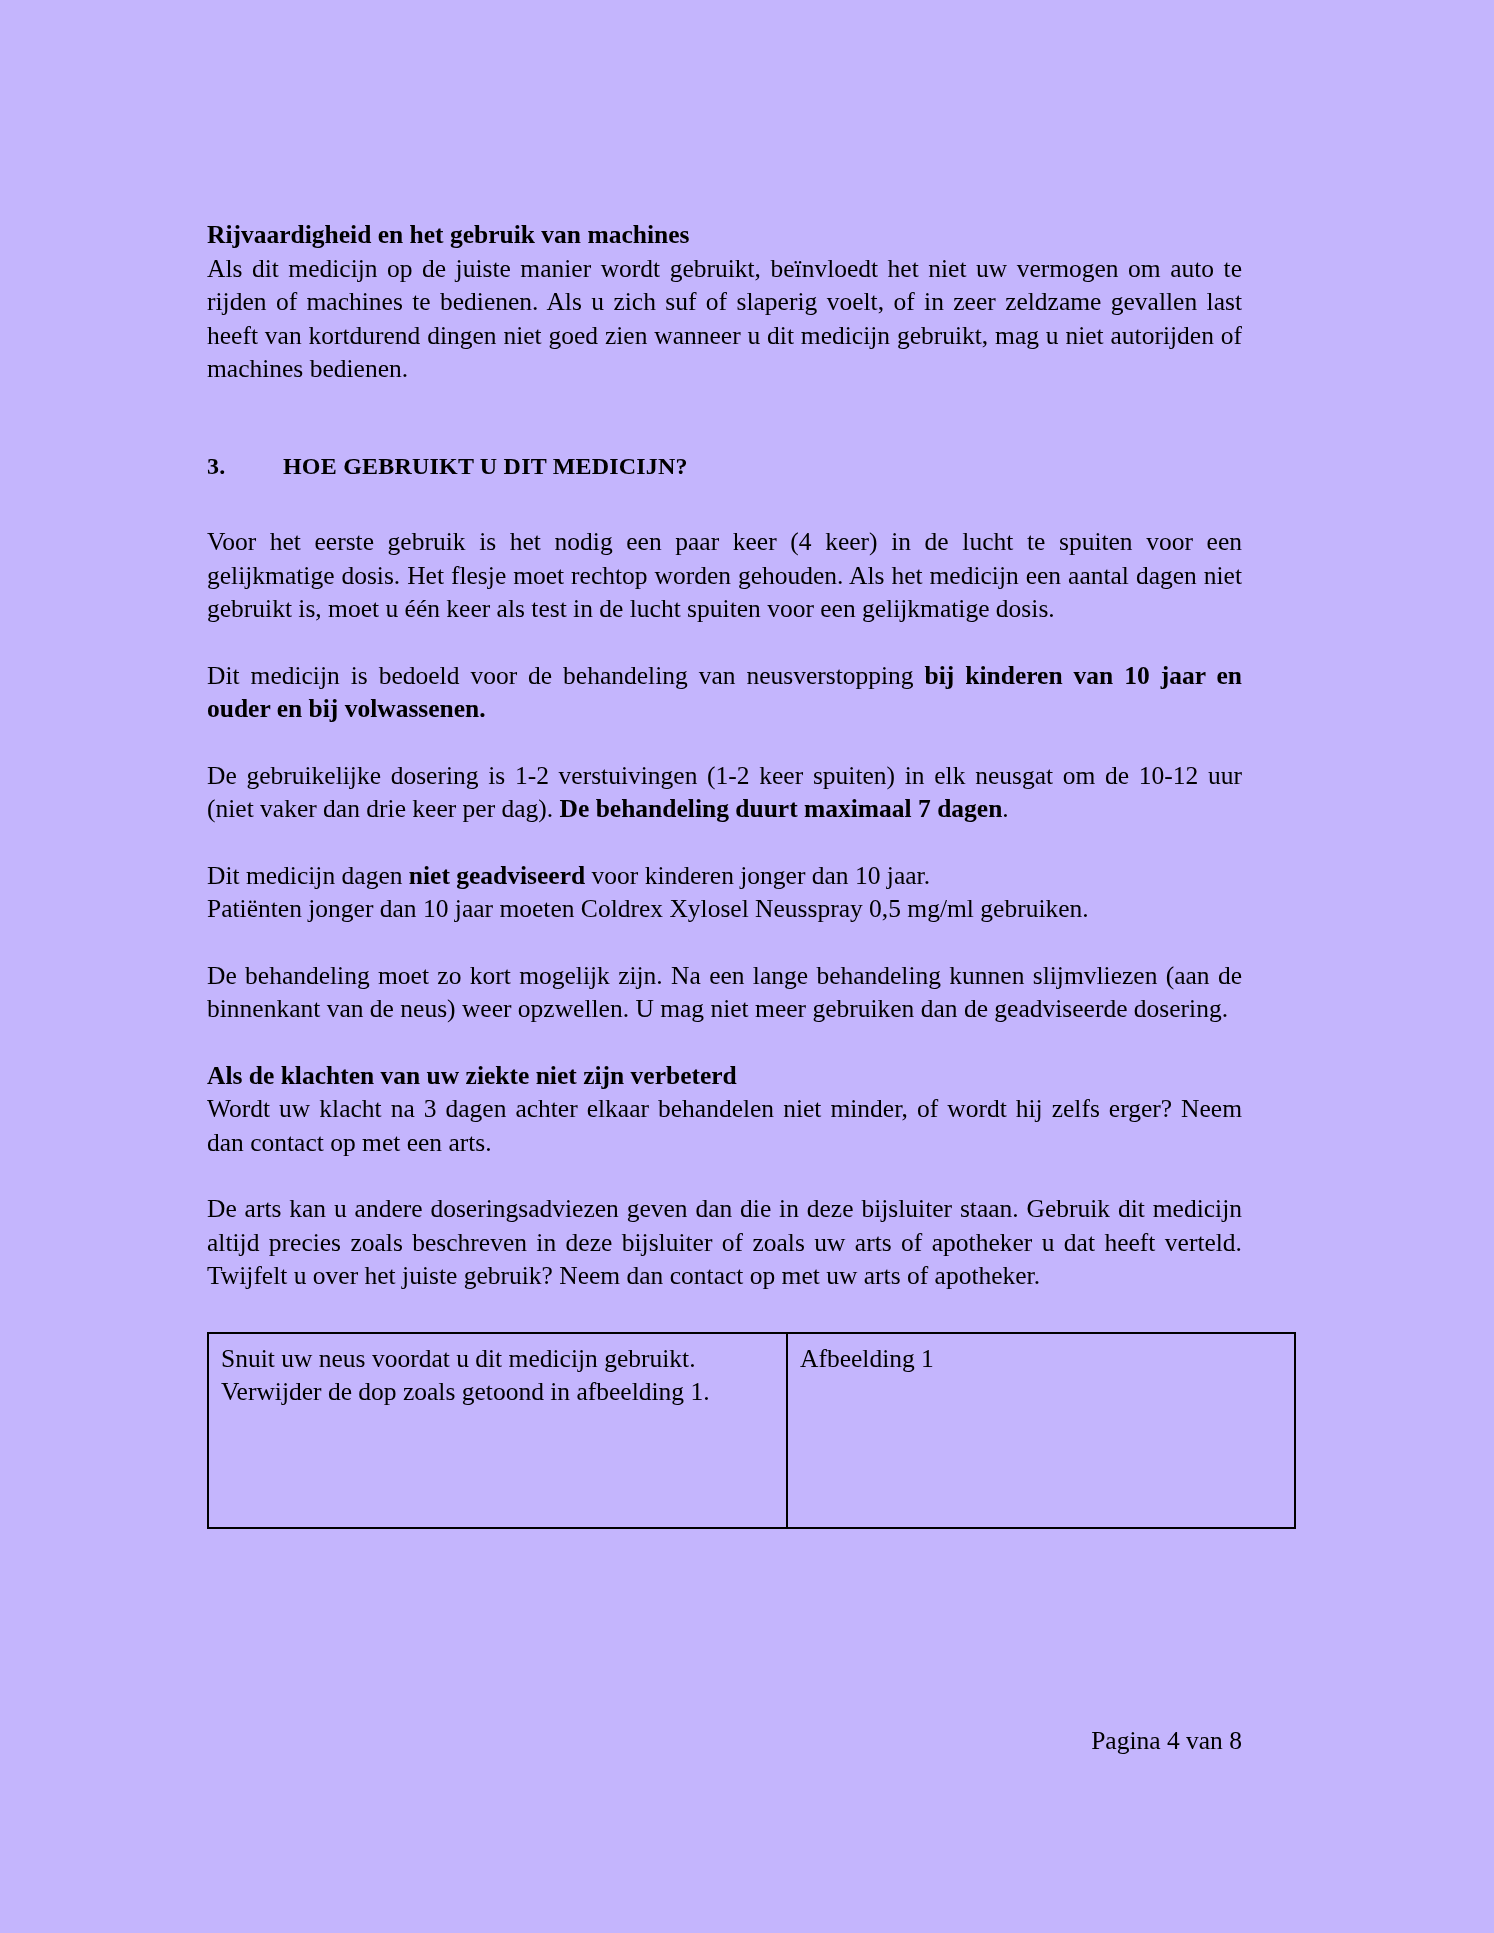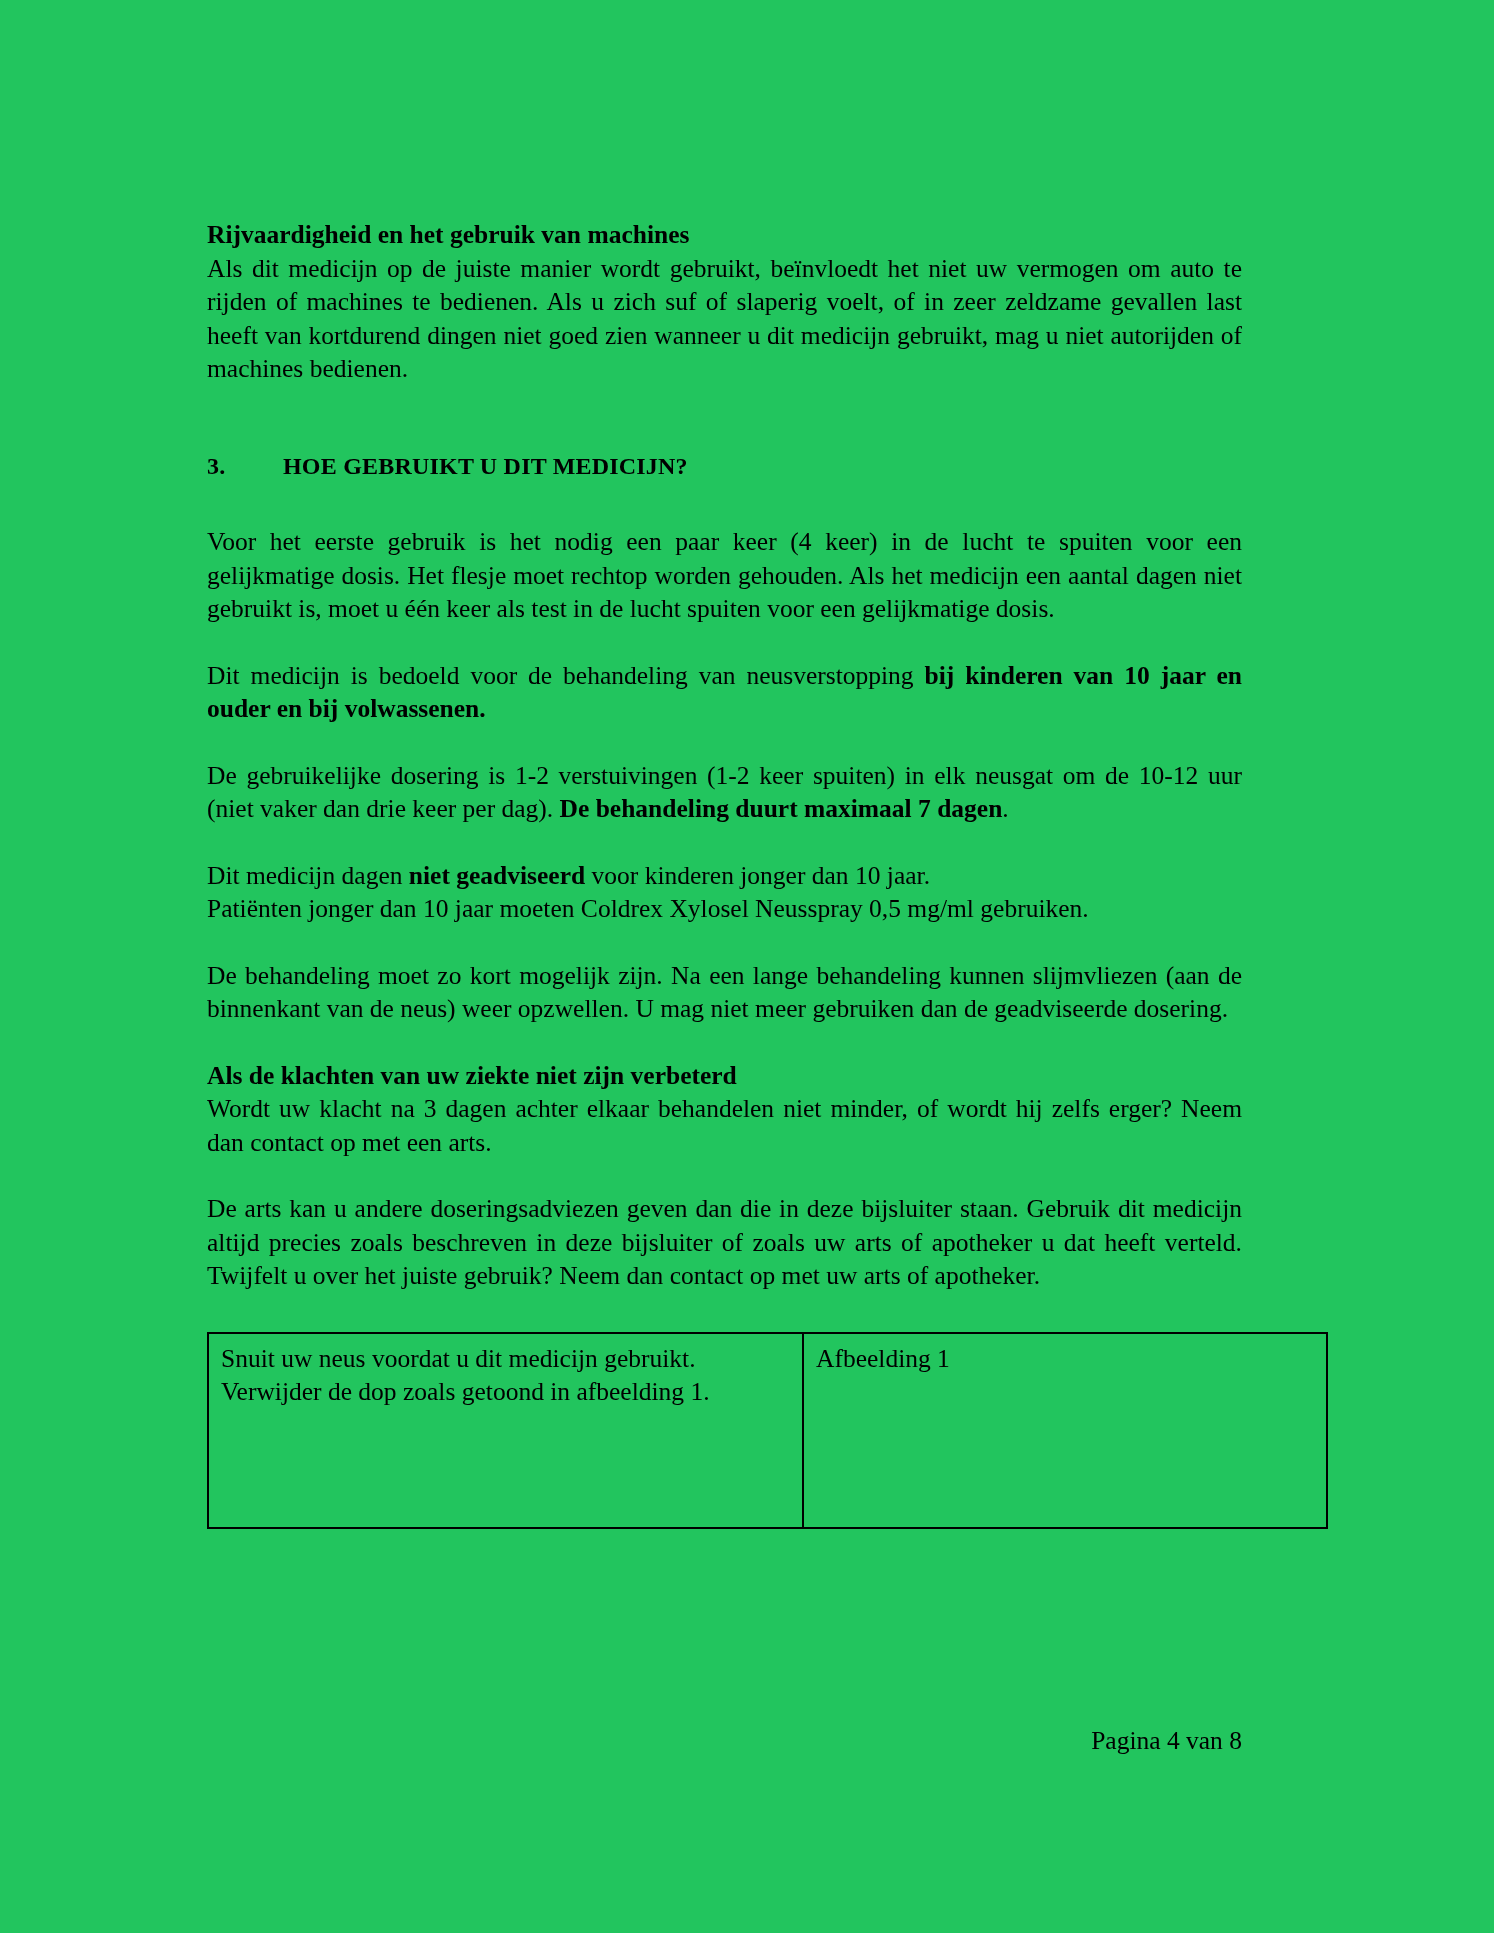--- a/index.html
+++ b/index.html
@@ -14,21 +14,21 @@
     color: #000000;
     position: relative;
     overflow: hidden;
   }
   .page {
     position: absolute;
     left: 0;
     top: 0;
     width: 1494px;
     height: 1933px;
-    background: #22c55e;
+    background: #c4b5fd;
   }
   .content {
     position: absolute;
     left: 207px;
     top: 218px;
     width: 1035px;
   }
   p, h2, h3 {
     margin: 0;
     padding: 0;
@@ -67,21 +67,21 @@
 
   table.guide {
     border-collapse: collapse;
     width: 1035px;
     margin-top: 6px;
     table-layout: fixed;
   }
   table.guide td {
     border: 2px solid #000000;
     vertical-align: top;
-    padding: 8px 28px 10px 12px;
+    padding: 8px 12px 10px 12px;
     font-size: 25.5px;
     line-height: 33.5px;
     height: 175px;
   }
   table.guide td.cell-left { width: 553px; }
   table.guide td.cell-right { width: 482px; }
 
   .footer {
     position: absolute;
     left: 207px;

